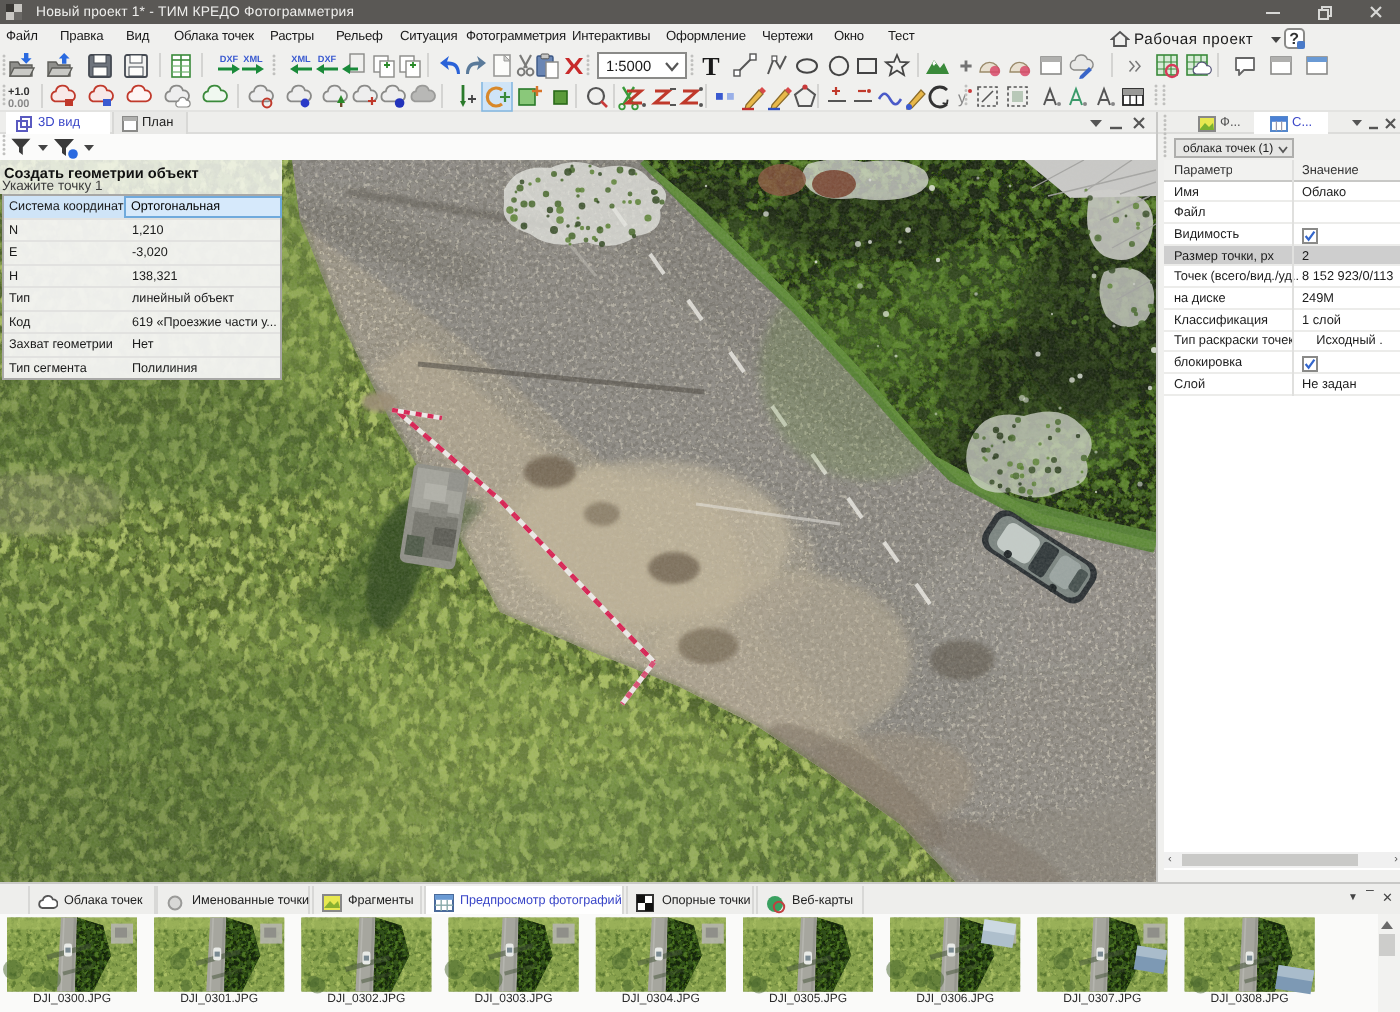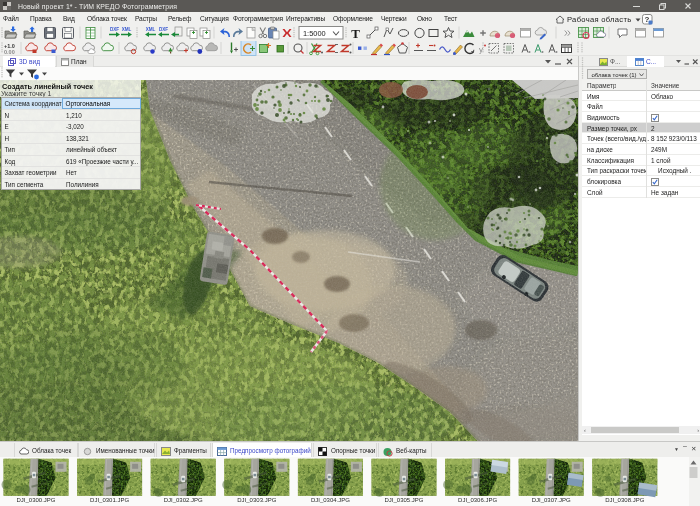--- a/index.html
+++ b/index.html
@@ -65,21 +65,21 @@
     <span style="left:200px">Ситуация</span>
     <span style="left:233px">Фотограмметрия</span>
     <span style="left:286px">Интерактивы</span>
     <span style="left:333px">Оформление</span>
     <span style="left:381px">Чертежи</span>
     <span style="left:417px">Окно</span>
     <span style="left:444px">Тест</span>
     <svg style="position:absolute;left:555px;top:2.5px" width="10" height="9">
       <path d="M5 1 L9 4.5 L8 4.5 L8 8 L2 8 L2 4.5 L1 4.5 Z" fill="none" stroke="#555" stroke-width="0.9"></path>
     </svg>
-    <span style="left:567px;font-size:7.6px;letter-spacing:0.3px">Рабочая область</span>
+    <span style="left:567px;font-size:7.6px;letter-spacing:0.3px">Рабочая проект</span>
     <svg style="position:absolute;left:635px;top:5.5px" width="6" height="5">
       <path d="M0.5 0.5 L3 3.5 L5.5 0.5" fill="#444"></path>
     </svg>
     <svg style="position:absolute;left:642px;top:1.5px" width="11" height="11">
       <rect x="0.5" y="0.5" width="9.5" height="9.5" rx="2" fill="#fff" stroke="#8a8a88"></rect>
       <text x="5" y="8" font-size="8" font-weight="bold" fill="#333" text-anchor="middle" font-family="Liberation Sans">?</text>
       <rect x="6.5" y="6.5" width="4" height="4" rx="1" fill="#4a7ac8"></rect>
     </svg>
   </div>
   <div id="tb1" class="abs">
@@ -849,21 +849,21 @@
       <path d="M199,206 L250,250 L327,331" fill="none" stroke="#d81e50" stroke-width="2.4" stroke-dasharray="4.5 4"></path>
       <path d="M327,331 L311,352" fill="none" stroke="#f0e8e8" stroke-width="2.6"></path>
       <path d="M327,331 L311,352" fill="none" stroke="#d84a70" stroke-width="2.6" stroke-dasharray="3 3.4"></path>
       <path d="M196,205 L221,209" fill="none" stroke="#f0ecec" stroke-width="2.2"></path>
       <path d="M196,205 L221,209" fill="none" stroke="#d81e50" stroke-width="2.2" stroke-dasharray="3 3"></path>
       <rect x="0" y="80" width="578" height="361" filter="url(#grain)" opacity="0.16"></rect>
     </svg>
   </div>
   <div id="ovl" class="abs">
     <div id="ovlhead">
-      <span class="b">Создать линейный точек</span>
+      <span class="b">Создать геометрии объект</span>
       <span class="s">Укажите точку 1</span>
     </div>
     <div id="ovltab">
       <div class="orow" style="top:0;background:#cfe4f7">
         <span class="l">Система координат</span>
         <div style="position:absolute;left:60px;top:-0.5px;width:78.5px;height:11.8px;background:#d6e9fb;border:1px solid #70aadc">
           <span style="position:absolute;left:2.5px;top:1.8px">Ортогональная</span>
         </div>
       </div>
       <div class="orow" style="top:11.5px">

